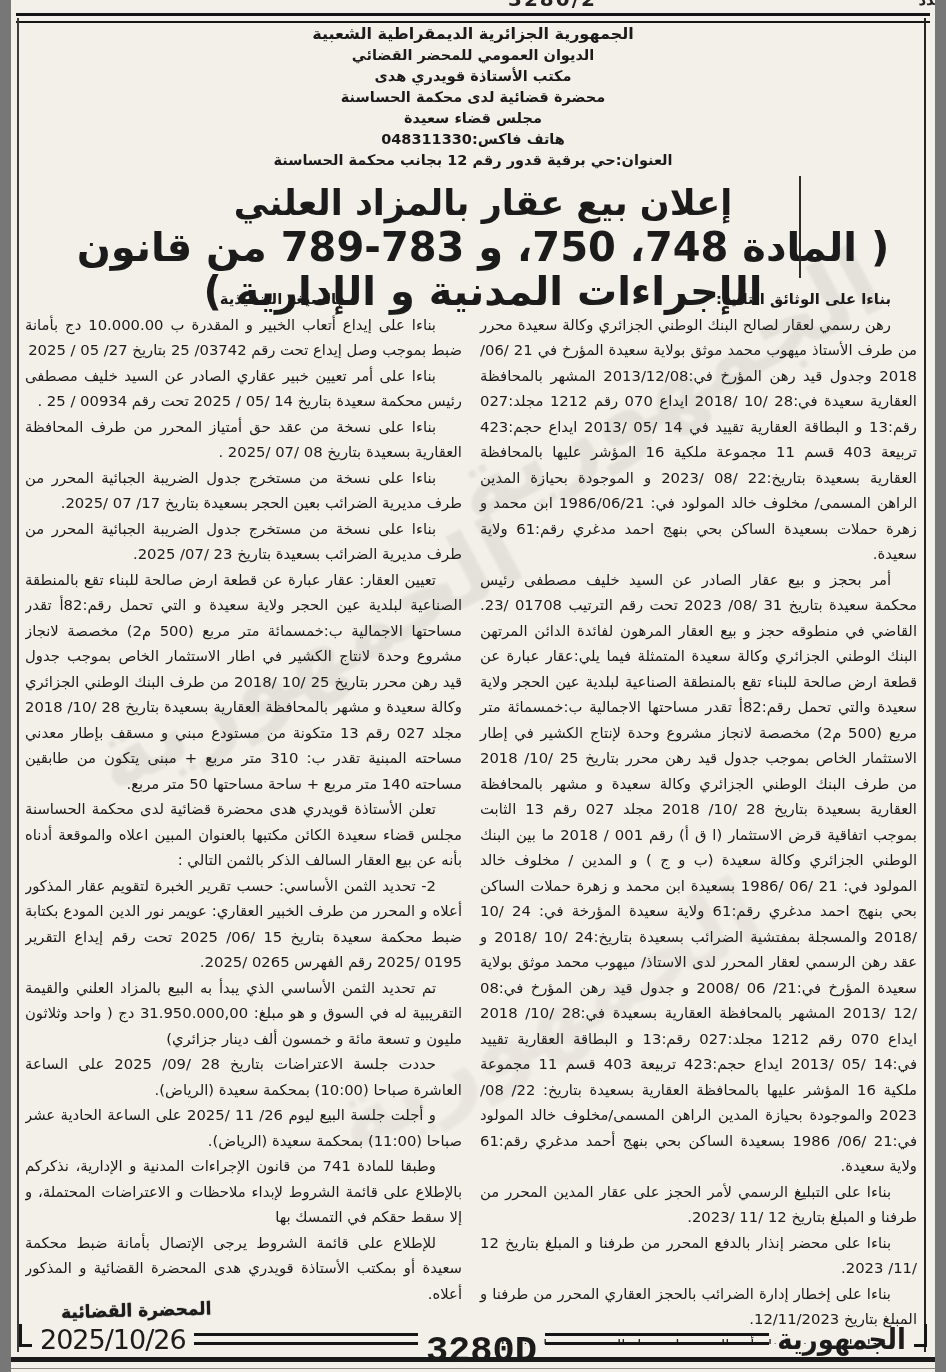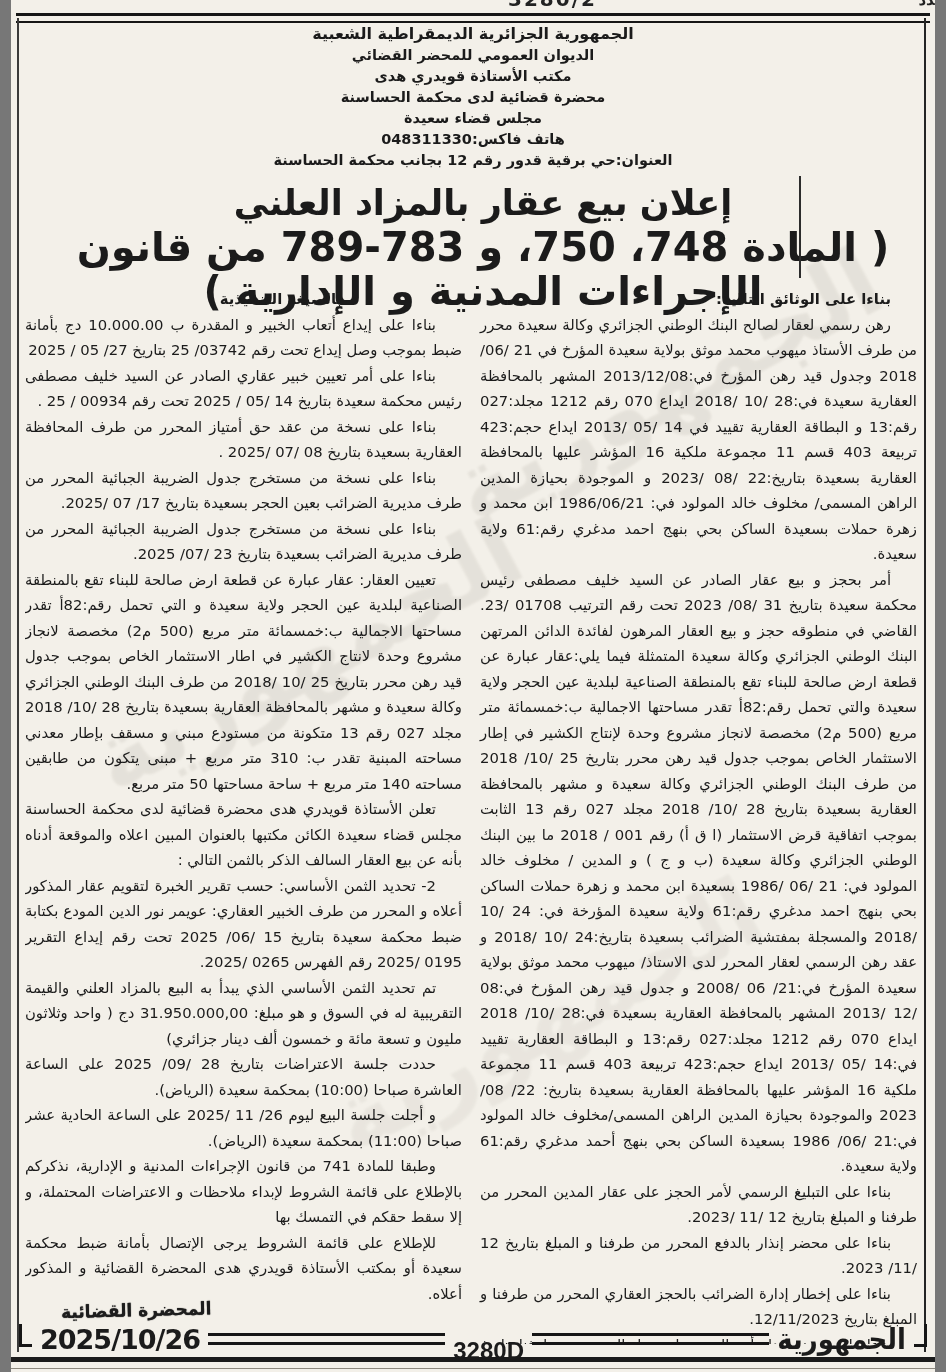--- a/index.html
+++ b/index.html
@@ -35,22 +35,22 @@
   .col p.cont{text-indent:0;text-align:left;padding-left:36px;font-weight:bold;text-align:right;padding-right:120px;}
   
   .stamp{position:absolute;left:50px;bottom:52px;direction:rtl;font-weight:bold;font-size:17px;
          color:#1d1d1d;transform:rotate(-1.5deg) scaleY(1.05);letter-spacing:-.5px;
          text-shadow:0 0 1px #1d1d1d;}
   
   .footer{position:absolute;left:8px;right:8px;bottom:16px;height:34px;display:flex;align-items:center;gap:8px;direction:ltr;}
   .corner-l{width:10px;height:20px;border-left:3px solid #161616;border-bottom:3px solid #161616;margin-bottom:8px;}
   .corner-r{width:10px;height:20px;border-right:3px solid #161616;border-bottom:3px solid #161616;margin-bottom:8px;}
   .rule2{flex:1;height:6px;border-top:3px solid #161616;border-bottom:3px solid #161616;}
-  .f-date{font-weight:bold;font-size:27px;letter-spacing:-1px;}
-  .f-code{font-family:Liberation Sans, sans-serif;font-weight:bold;font-size:24px;margin-top:24px;}
+  .f-date{font-weight:normal;font-size:27px;letter-spacing:-1px;}
+  .f-code{font-family:Liberation Mono, monospace;font-weight:bold;font-size:37px;margin-top:24px;}
   .f-logo{font-weight:bold;font-size:26px;direction:rtl;transform:scaleY(1.1);}
   
   .wm{position:absolute;font-weight:bold;color:#6d675c;opacity:.10;pointer-events:none;
       filter:blur(1px);font-size:95px;white-space:nowrap;}
   .wm1{left:420px;top:330px;transform:rotate(-28deg);}
   .wm2{left:60px;top:600px;transform:rotate(-28deg);}
   .wm3{left:300px;top:960px;transform:rotate(-28deg);opacity:.07;}
 </style>
 </head>
 <body>

